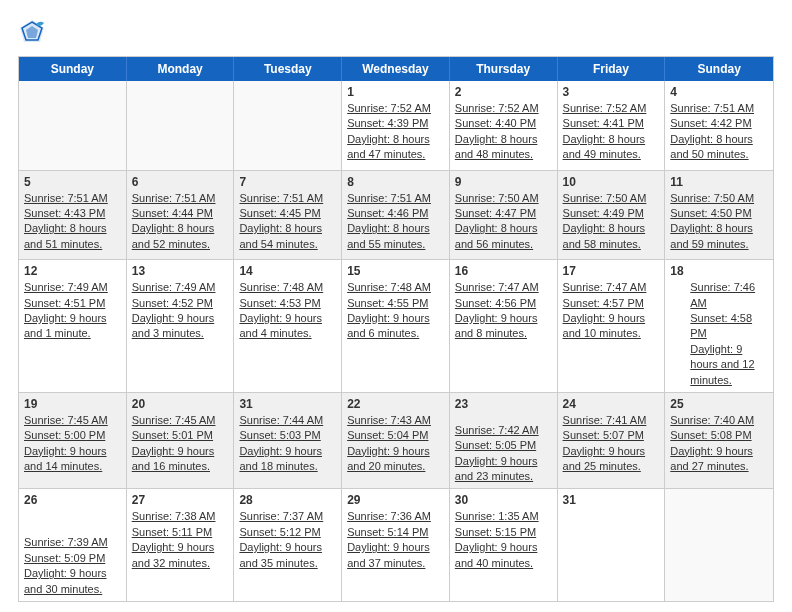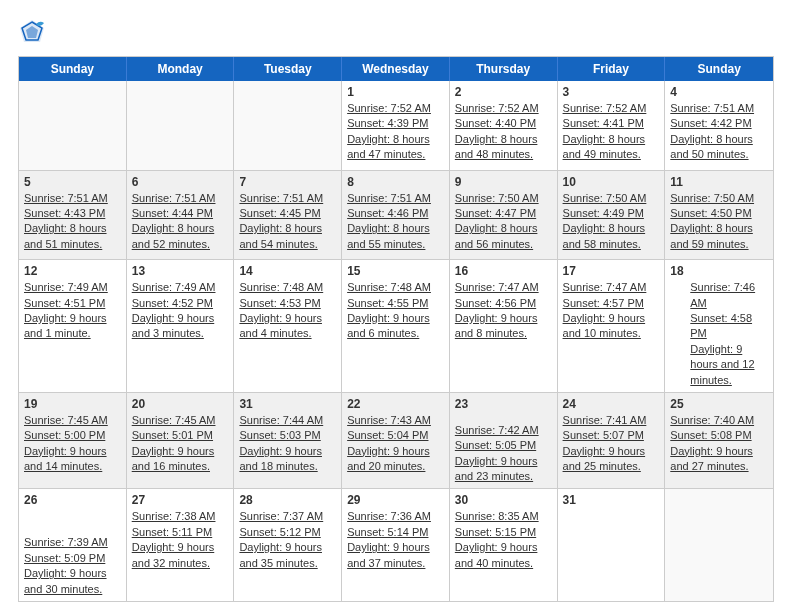--- a/index.html
+++ b/index.html
@@ -333,21 +333,21 @@
 Daylight: 9 hours and 35 minutes.</div>
           </div>
           <div class="cal-cell">
             <span class="day-num">29</span>
             <div class="cell-text" style="white-space: pre-line;">Sunrise: 7:36 AM
 Sunset: 5:14 PM
 Daylight: 9 hours and 37 minutes.</div>
           </div>
           <div class="cal-cell">
             <span class="day-num">30</span>
-            <div class="cell-text" style="white-space: pre-line;">Sunrise: 8:35 AM
+            <div class="cell-text" style="white-space: pre-line;">Sunrise: 1:35 AM
 Sunset: 5:15 PM
 Daylight: 9 hours and 40 minutes.</div>
           </div>
           <div class="cal-cell">
             <span class="day-num">31</span>
           </div>
           <div class="cal-cell empty"></div>
         </div>
       </div>
   </div>

